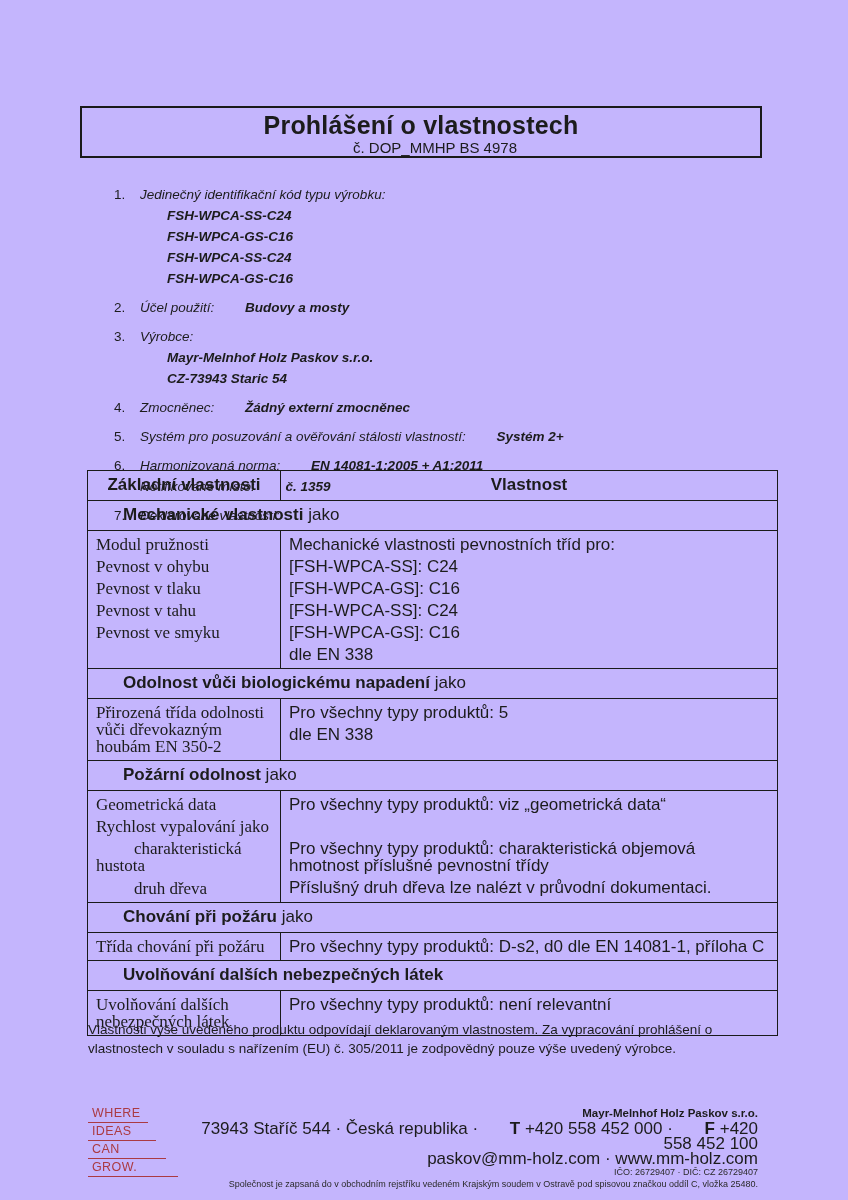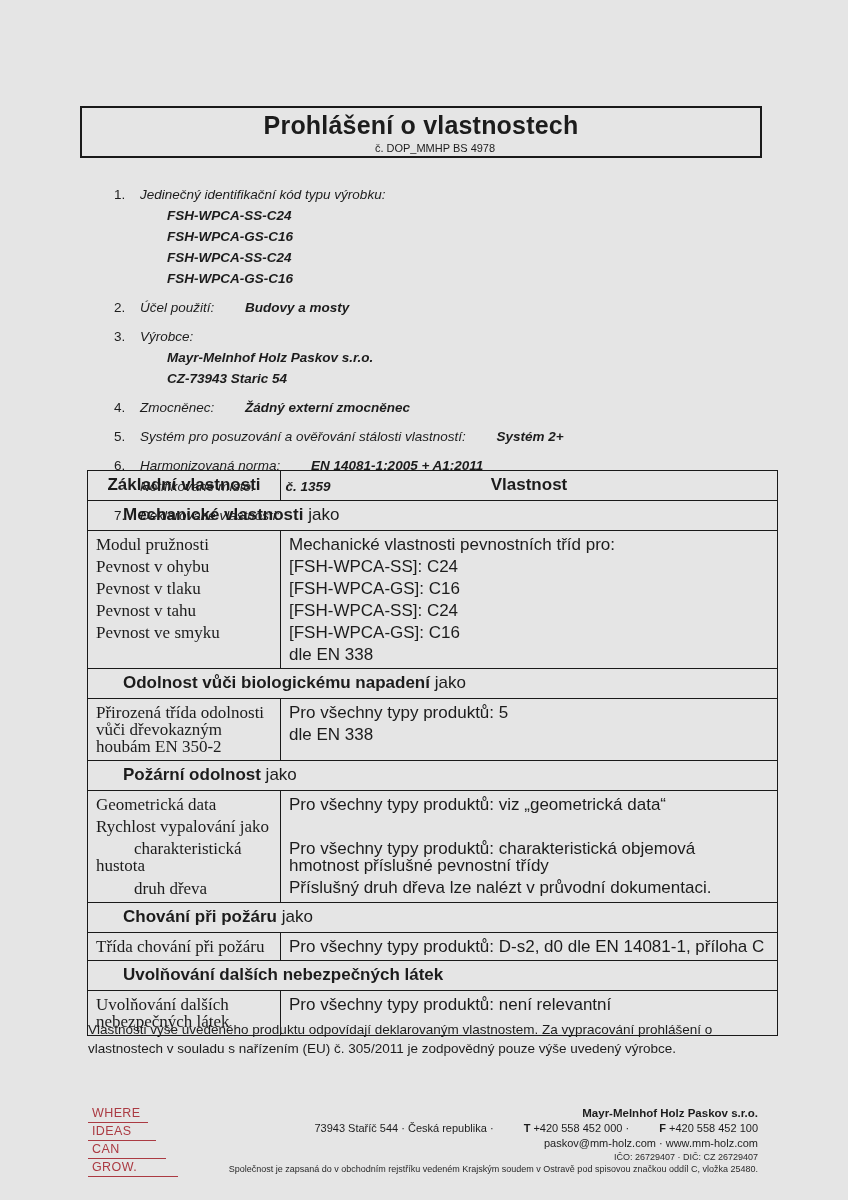--- a/index.html
+++ b/index.html
@@ -3,29 +3,29 @@
 <meta charset="utf-8">
 <style>
   html, body { margin: 0; padding: 0; }
   body {
     width: 848px; height: 1200px;
     background: #ffffff;
     font-family: "Liberation Sans", sans-serif;
     color: #1c1c1c;
     -webkit-font-smoothing: antialiased;
   }
-  .sheet { position: relative; width: 848px; height: 1200px; background: #e5e5e5; overflow: hidden; }
+  .sheet { position: relative; width: 848px; height: 1200px; background: #c4b5fd; overflow: hidden; }
 
   
   .title-box {
     position: absolute; left: 80px; top: 106px; width: 682px; height: 52px;
     border: 2px solid #1a1a1a; text-align: center; box-sizing: border-box;
   }
   .doc-title { font-size: 25px; font-weight: bold; line-height: 28px; margin-top: 3px; letter-spacing: 0.2px; }
-  .doc-number { font-size: 11px; line-height: 18px; padding-left: 28px; }
+  .doc-number { font-size: 15px; line-height: 18px; padding-left: 28px; }
 
   
   .num-list { position: absolute; left: 114px; top: 184px; width: 650px; font-size: 13.5px; }
   .item { display: flex; margin-bottom: 8px; }
   .item .num { width: 26px; flex: 0 0 26px; line-height: 21px; }
   .item .content { flex: 1; line-height: 21px; font-style: italic; }
   .item .content p { margin: 0; line-height: 21px; }
   b { font-weight: bold; padding-left: 27px; }
 
   
@@ -58,21 +58,21 @@
     border-bottom: 1px solid #ab3a42; padding: 0 0 2px 4px; margin-bottom: 2px;
   }
   .logo-line.w1 { width: 56px; }
   .logo-line.w2 { width: 64px; }
   .logo-line.w3 { width: 74px; }
   .logo-line.w4 { width: 86px; }
 
   
   .company { position: absolute; right: 90px; top: 1106px; width: 560px; text-align: right; }
   .c-name { font-size: 11.5px; font-weight: bold; line-height: 15px; }
-  .c-line { font-size: 11px; line-height: 15px; }
+  .c-line { font-size: 17px; line-height: 15px; }
   .c-small { font-size: 9px; line-height: 12px; color: #2a2a2a; }
 </style>
 </head>
 <body>
 
 <div class="sheet">
 
   <div class="title-box">
     <div class="doc-title">Prohlášení o vlastnostech</div>
     <div class="doc-number">č. DOP_MMHP BS 4978</div>

